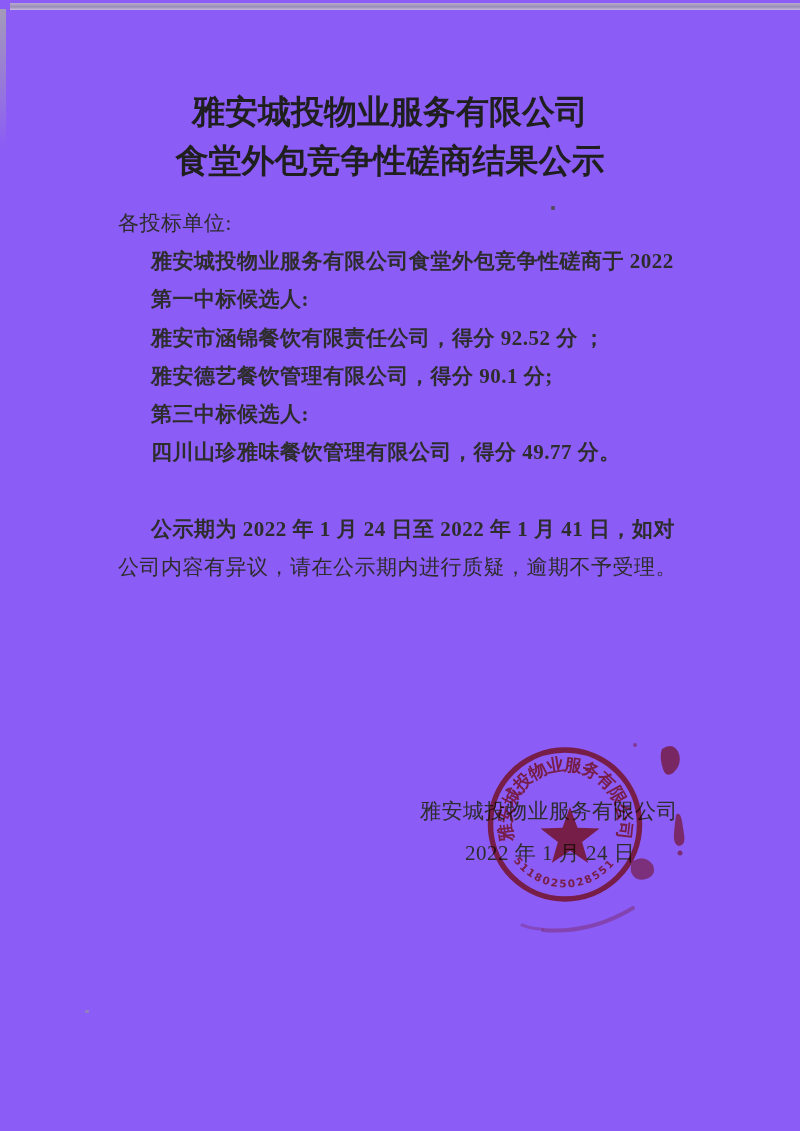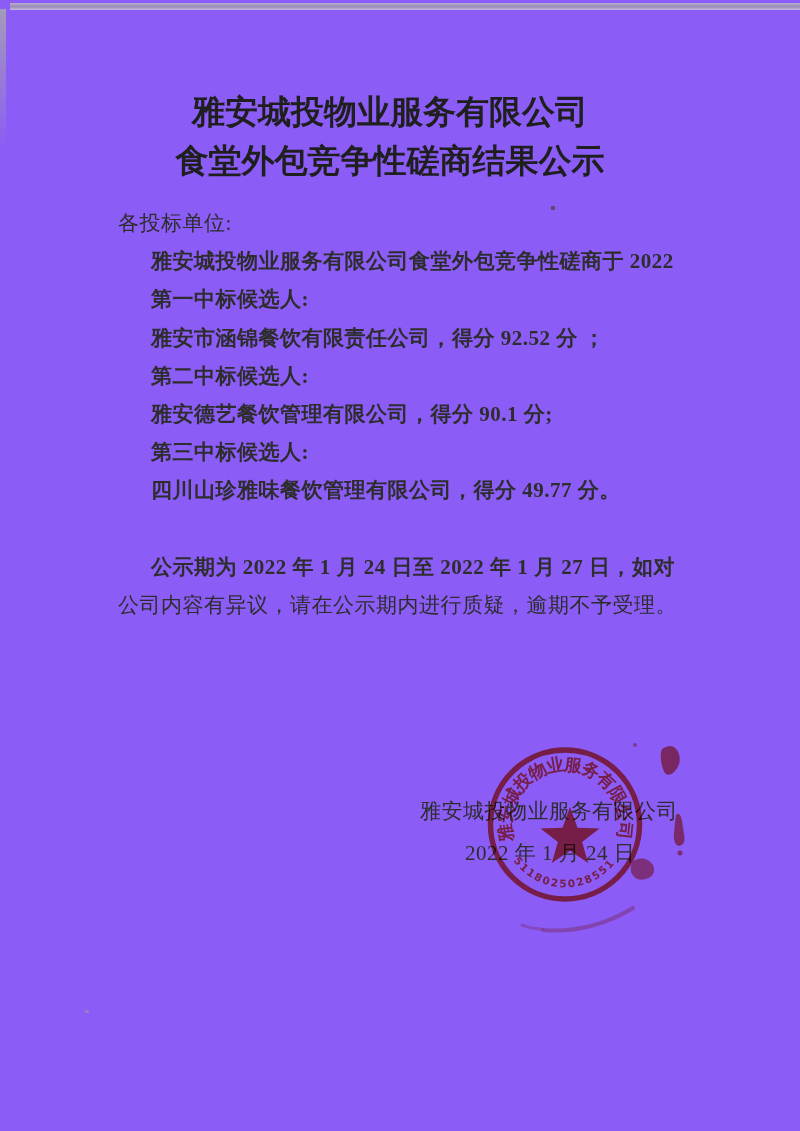--- a/index.html
+++ b/index.html
@@ -79,28 +79,27 @@
     <div>雅安城投物业服务有限公司</div>
     <div>食堂外包竞争性磋商结果公示</div>
   </div>
 
   <div class="doc-body">
     <div class="line">各投标单位:</div>
     <div class="line ind">雅安城投物业服务有限公司食堂外包竞争性磋商于 2022</div>
 
     <div class="line ind">第一中标候选人:</div>
     <div class="line ind">雅安市涵锦餐饮有限责任公司，得分 92.52 分 ；</div>
-    <div class="line ind">第二中标候选人:</div>
     <div class="line ind">雅安德艺餐饮管理有限公司，得分 90.1 分;</div>
     <div class="line ind">第三中标候选人:</div>
     <div class="line ind">四川山珍雅味餐饮管理有限公司，得分 49.77 分。</div>
 
     <div class="line">&nbsp;</div>
 
-    <div class="line ind">公示期为 2022 年 1 月 24 日至 2022 年 1 月 27 日，如对</div>
+    <div class="line ind">公示期为 2022 年 1 月 24 日至 2022 年 1 月 41 日，如对</div>
     <div class="line">公司内容有异议，请在公示期内进行质疑，逾期不予受理。</div>
   </div>
 
   <div class="sig-company">雅安城投物业服务有限公司</div>
   <div class="sig-date">2022 年 1 月 24 日</div>
 
   <svg class="stamp-svg" viewBox="0 0 300 215">
     <defs>
       <path id="ringTextPath" d="M 63.4 105.3 A 54 54 0 1 1 166.6 105.3"></path>
       <path id="serialPath" d="M 63.4 125.6 A 63 63 0 0 0 166.6 125.6"></path>

